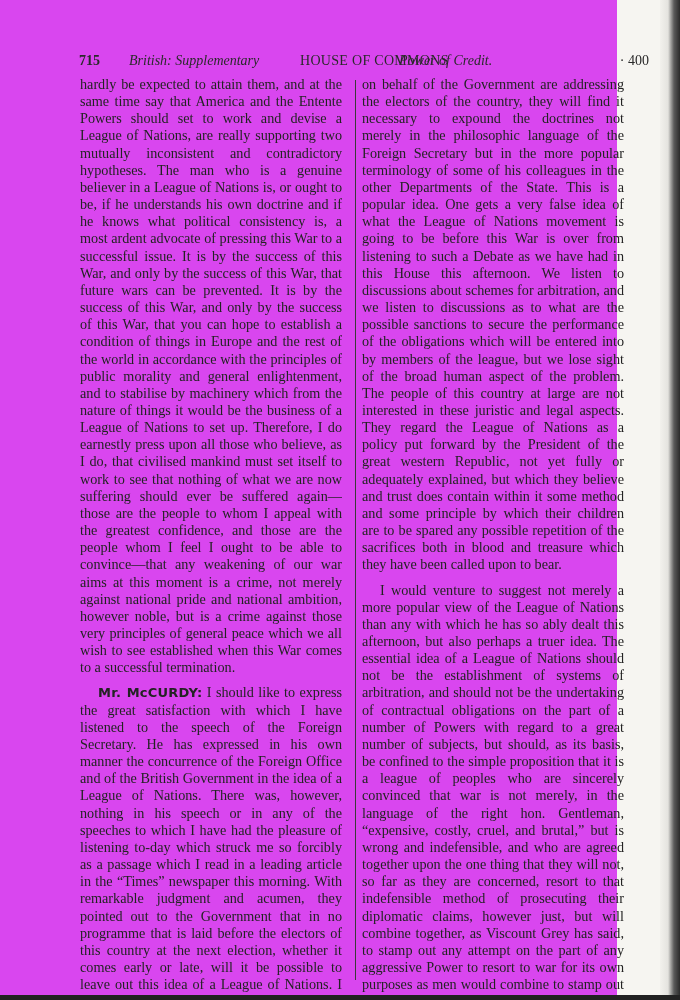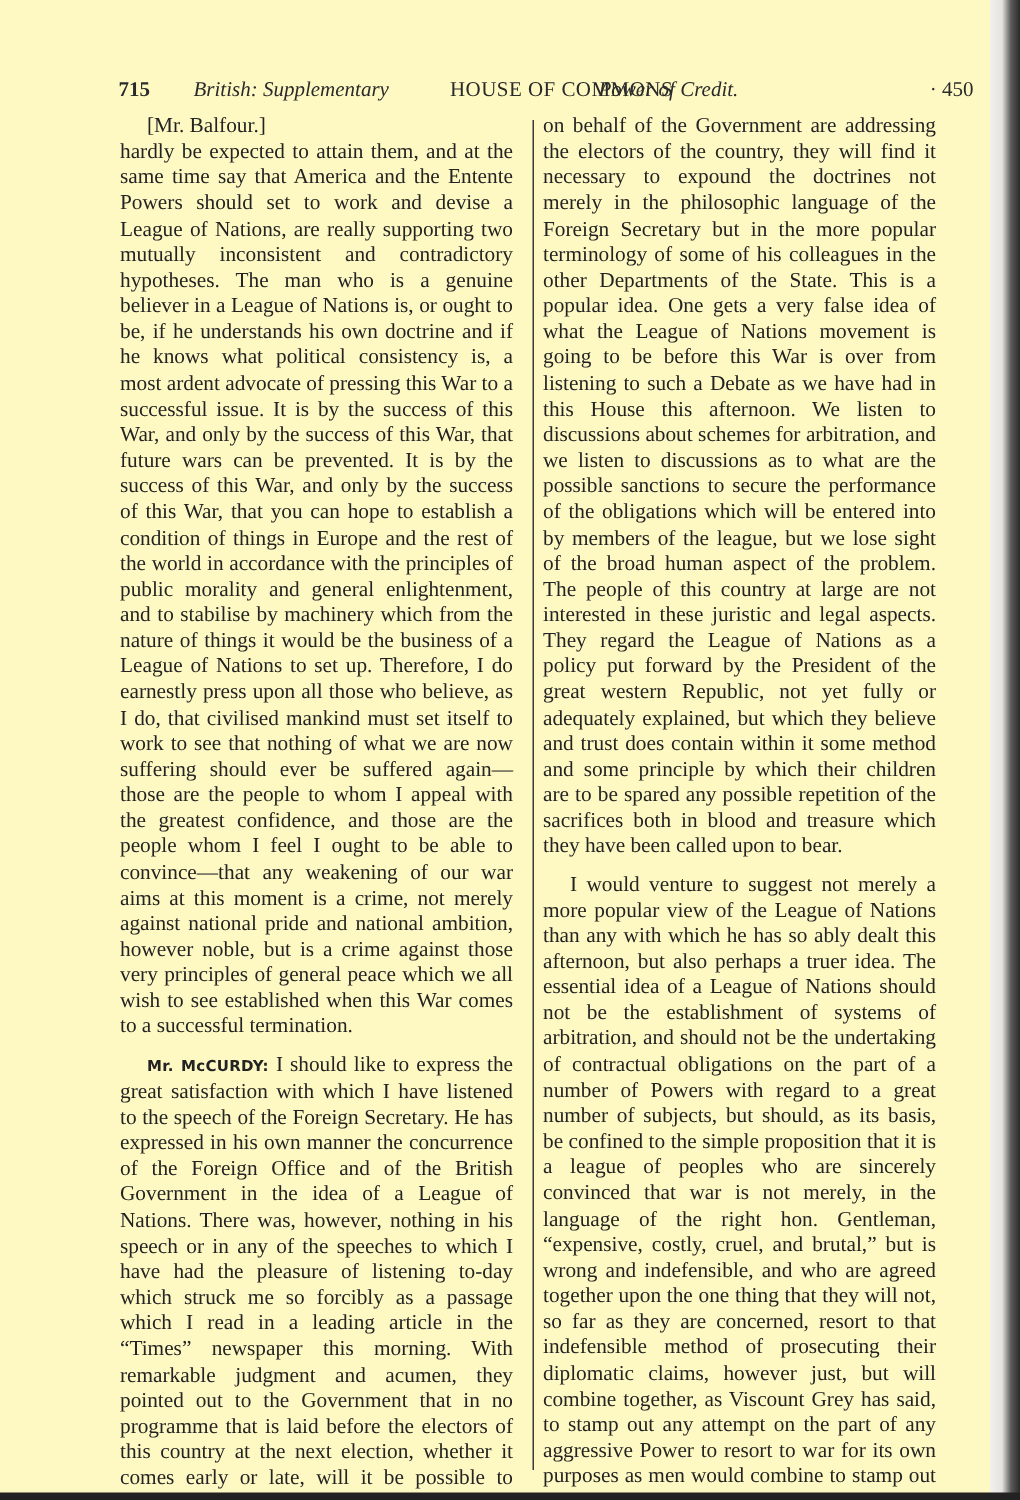--- a/index.html
+++ b/index.html
@@ -3,22 +3,22 @@
 <meta charset="utf-8">
 <style>
   html, body { margin:0; padding:0; }
   body {
     width:680px; height:1000px; overflow:hidden; position:relative;
     background:#f6f5f1;
     font-family:"DejaVu Serif", "Liberation Serif", serif;
     color:#1e1e1e;
   }
   .page {
-    position:absolute; left:0; top:0; width:680px; height:1000px;
-    background:#fef9c3;
+    position:absolute; left:0; top:0; width:617px; height:1000px;
+    background:#d946ef;
   }
   .right-edge {
     position:absolute; left:660px; top:0; width:20px; height:1000px;
     background:linear-gradient(to right,#f2f1ed 0,#e4e3df 40%,#5a5a5a 70%,#2a2a2a 100%);
   }
   .bottom-edge {
     position:absolute; left:0; top:995px; width:680px; height:5px; background:#222;
   }
   .header {
     position:absolute; top:53px; left:79px; width:570px; height:18px;
@@ -40,37 +40,36 @@
   .col-right { left:362px; width:262px; }
   .divider {
     position:absolute; left:355px; top:80px; width:1px; height:900px; background:#3a3a3a;
   }
   .col p { margin:0; }
   .speaker-ref { padding-left:18px; margin-bottom:0; }
   .indent { text-indent:18px; }
   .para-gap { margin-top:8px !important; }
   .speaker {
     font-family:"DejaVu Sans", "Liberation Sans", sans-serif;
-    font-size:10px; font-weight:bold; letter-spacing:0.2px;
+    font-size:13px; font-weight:bold; letter-spacing:0.2px;
   }
 </style>
 </head>
 <body>
 
 <div class="page">
   <div class="header">
     <span class="h-num-left">715</span>
     <span class="h-left-title">British: Supplementary</span>
     <span class="h-center">HOUSE OF COMMONS</span>
     <span class="h-right-title">Power of Credit.</span>
-    <span class="h-num-right">· 450</span>
+    <span class="h-num-right">· 400</span>
   </div>
 
   <div class="col col-left">
-    <p class="speaker-ref">[Mr. Balfour.]</p>
     <p>hardly be expected to attain them, and at the same time say that America and the Entente Powers should set to work and devise a League of Nations, are really supporting two mutually inconsistent and contradictory hypotheses. The man who is a genuine believer in a League of Nations is, or ought to be, if he understands his own doctrine and if he knows what political consistency is, a most ardent advocate of pressing this War to a successful issue. It is by the success of this War, and only by the success of this War, that future wars can be prevented. It is by the success of this War, and only by the success of this War, that you can hope to establish a condition of things in Europe and the rest of the world in accordance with the principles of public morality and general enlightenment, and to stabilise by machinery which from the nature of things it would be the business of a League of Nations to set up. Therefore, I do earnestly press upon all those who believe, as I do, that civilised mankind must set itself to work to see that nothing of what we are now suffering should ever be suffered again—those are the people to whom I appeal with the greatest confidence, and those are the people whom I feel I ought to be able to convince—that any weakening of our war aims at this moment is a crime, not merely against national pride and national ambition, however noble, but is a crime against those very principles of general peace which we all wish to see established when this War comes to a successful termination.</p>
     <p class="indent para-gap"><span class="speaker">Mr. McCURDY:</span> <span>I should like to express the great satisfaction with which I have listened to the speech of the Foreign Secretary. He has expressed in his own manner the concurrence of the Foreign Office and of the British Government in the idea of a League of Nations. There was, however, nothing in his speech or in any of the speeches to which I have had the pleasure of listening to-day which struck me so forcibly as a passage which I read in a leading article in the “Times” newspaper this morning. With remarkable judgment and acumen, they pointed out to the Government that in no programme that is laid before the electors of this country at the next election, whether it comes early or late, will it be possible to leave out this idea of a League of Nations. I venture to suggest that when that election comes and when speakers</span></p>
   </div>
 
   <div class="divider"></div>
 
   <div class="col col-right">
     <p>on behalf of the Government are addressing the electors of the country, they will find it necessary to expound the doctrines not merely in the philosophic language of the Foreign Secretary but in the more popular terminology of some of his colleagues in the other Departments of the State. This is a popular idea. One gets a very false idea of what the League of Nations movement is going to be before this War is over from listening to such a Debate as we have had in this House this afternoon. We listen to discussions about schemes for arbitration, and we listen to discussions as to what are the possible sanctions to secure the performance of the obligations which will be entered into by members of the league, but we lose sight of the broad human aspect of the problem. The people of this country at large are not interested in these juristic and legal aspects. They regard the League of Nations as a policy put forward by the President of the great western Republic, not yet fully or adequately explained, but which they believe and trust does contain within it some method and some principle by which their children are to be spared any possible repetition of the sacrifices both in blood and treasure which they have been called upon to bear.</p>
     <p class="indent para-gap">I would venture to suggest not merely a more popular view of the League of Nations than any with which he has so ably dealt this afternoon, but also perhaps a truer idea. The essential idea of a League of Nations should not be the establishment of systems of arbitration, and should not be the undertaking of contractual obligations on the part of a number of Powers with regard to a great number of subjects, but should, as its basis, be confined to the simple proposition that it is a league of peoples who are sincerely convinced that war is not merely, in the language of the right hon. Gentleman, “expensive, costly, cruel, and brutal,” but is wrong and indefensible, and who are agreed together upon the one thing that they will not, so far as they are concerned, resort to that indefensible method of prosecuting their diplomatic claims, however just, but will combine together, as Viscount Grey has said, to stamp out any attempt on the part of any aggressive Power to resort to war for its own purposes as men would combine to stamp out a plague. Once you look at the idea of a League of Nations in that simplified form you get rid of one difficulty which has puzzled a great many people</p>
   </div>

